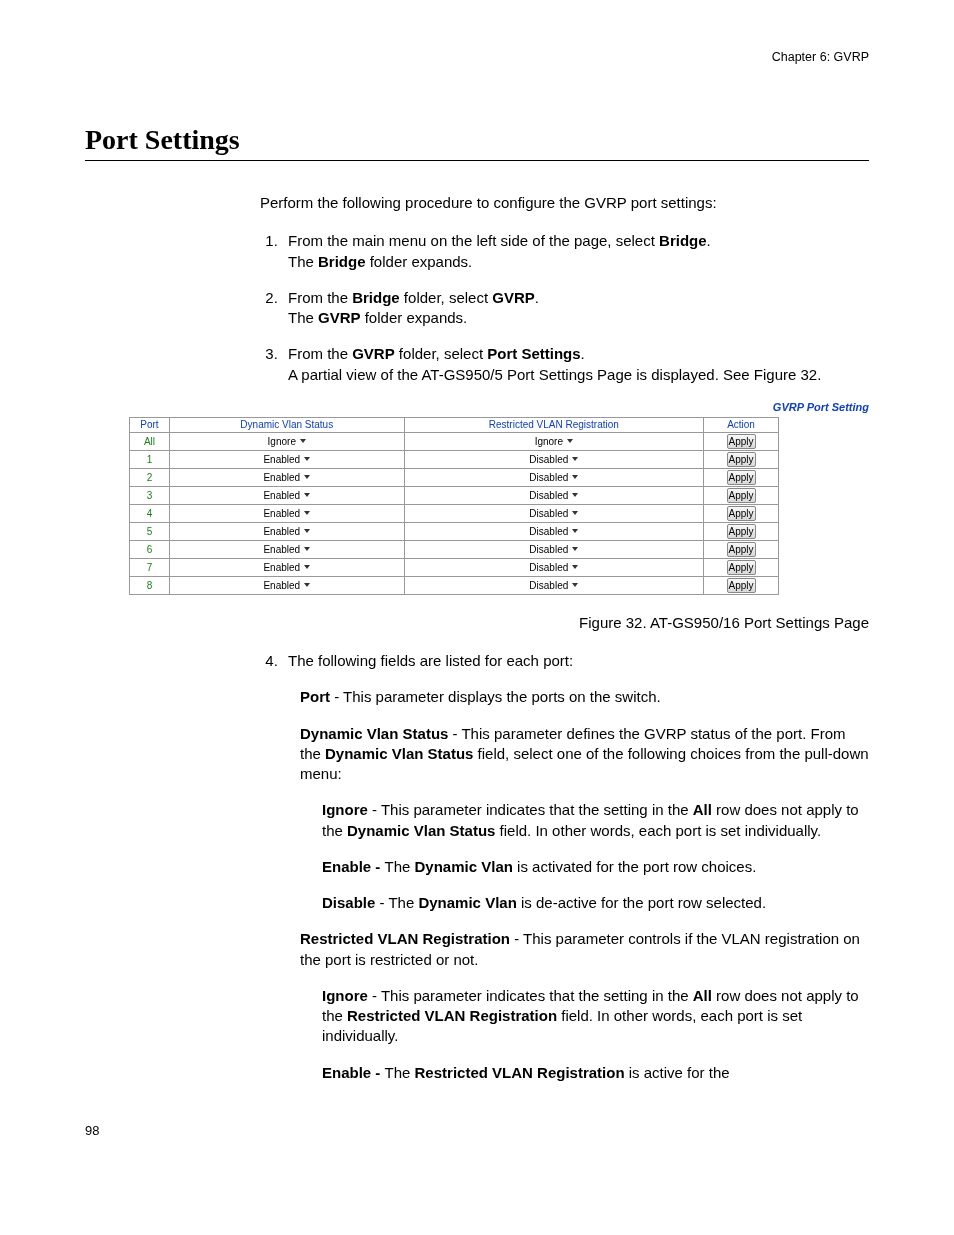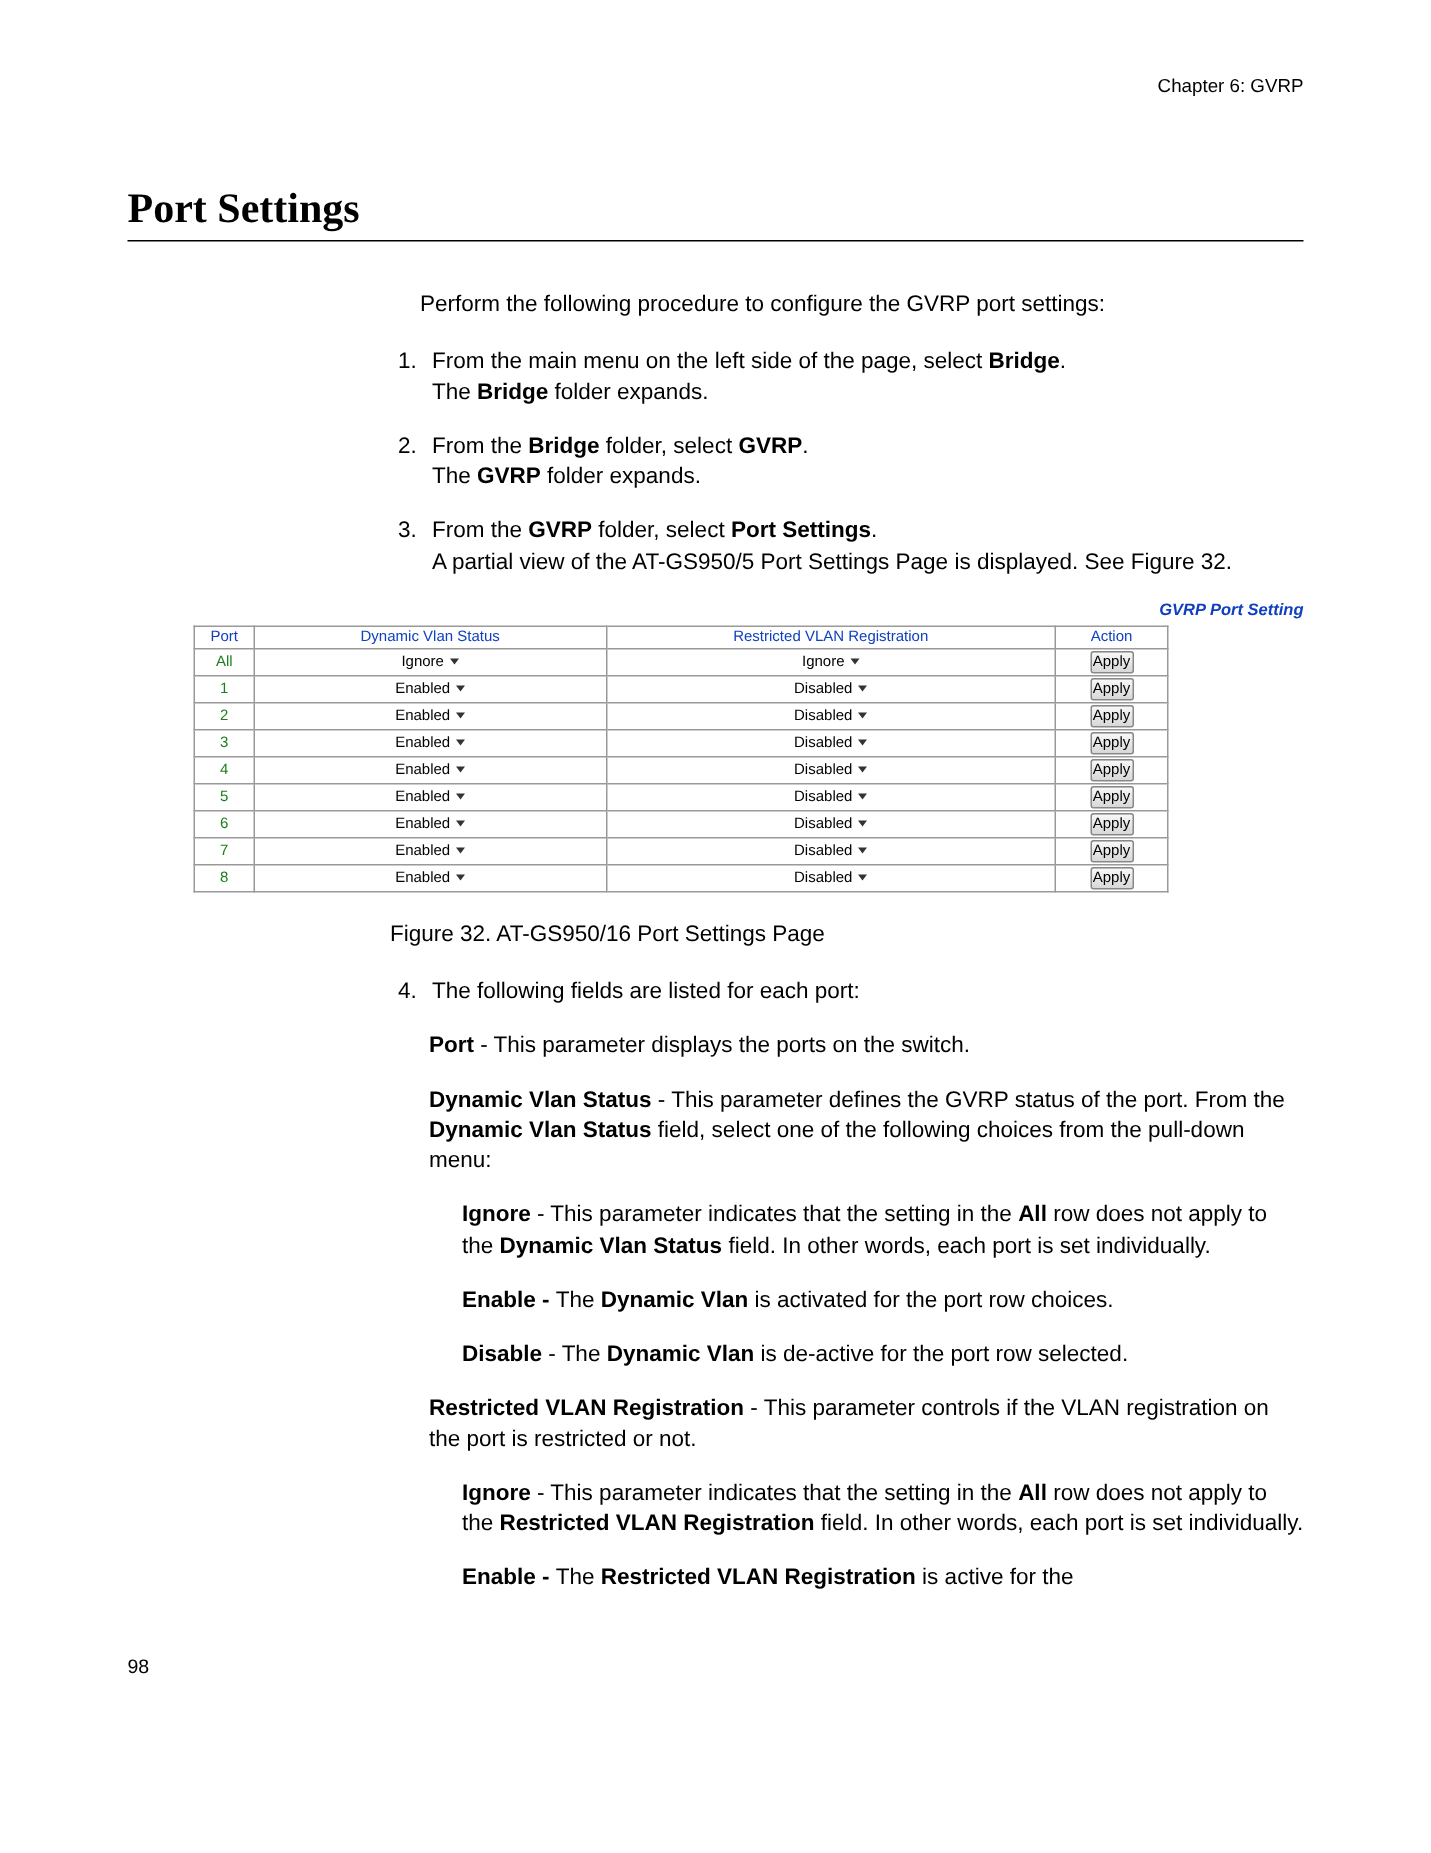--- a/index.html
+++ b/index.html
@@ -26,21 +26,21 @@
     margin: 0 0 6px 0;
     padding-bottom: 4px;
     border-bottom: 1.2px solid #000;
   }
   .body-col {
     margin-left: 175px;
     margin-top: 32px;
     font-size: 15px;
     line-height: 1.35;
   }
-  .intro { margin-bottom: 18px; margin-left: 20px; }
+  .intro { margin-bottom: 18px; }
   ol.steps {
     padding-left: 22px;
     margin: 0;
   }
   ol.steps > li {
     margin-bottom: 16px;
     padding-left: 6px;
   }
   .figure-wrap {
     margin: 14px 0 6px 0;
@@ -97,25 +97,25 @@
   .apply-btn {
     display: inline-block;
     font-size: 10px;
     padding: 0 1px;
     border: 1px solid #888;
     background: linear-gradient(#f8f8f8,#d8d8d8);
     border-radius: 2px;
     line-height: 13px;
   }
   .fig-caption {
-    text-align: left;
+    text-align: right;
     font-size: 15px;
     margin: 18px 0 18px 0;
   }
-  .defs { margin-left: 26px; }
+  .defs { margin-left: 40px; }
   .defs p { margin: 0 0 16px 0; }
   .defs .sub { margin-left: 22px; }
   .page-num {
     font-size: 13px;
     margin-top: 40px;
   }
 </style>
 </head>
 <body>
 

